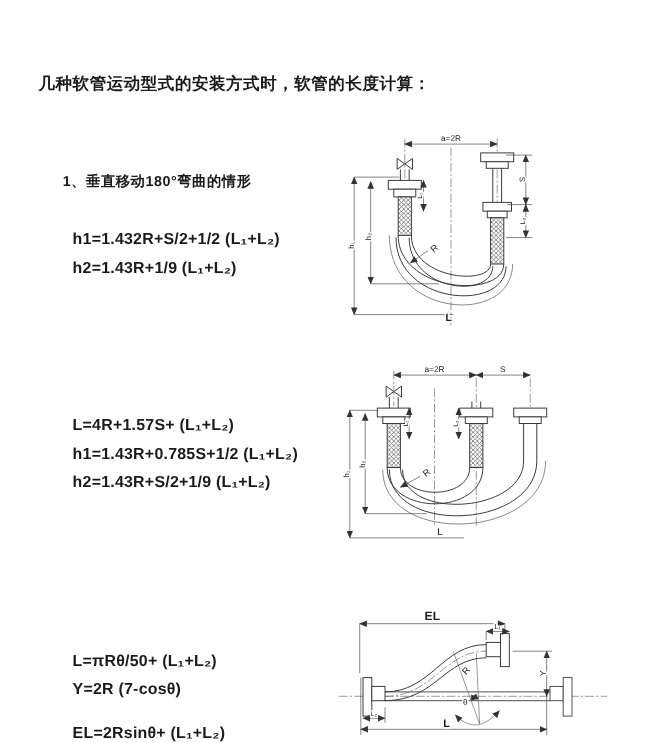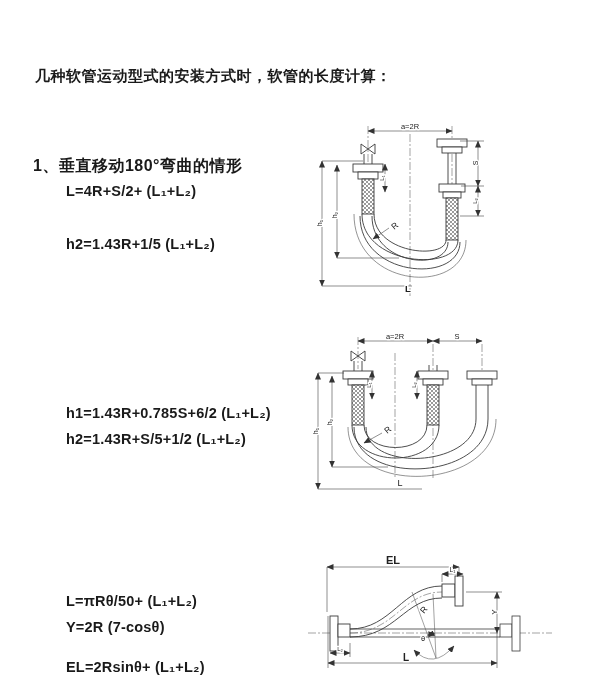--- a/index.html
+++ b/index.html
@@ -1,37 +1,38 @@
 <!DOCTYPE html>
 <html><head>
 <meta charset="utf-8">
 <style>
   html,body{margin:0;padding:0;background:#fff;}
   .sheet{position:relative;width:600px;height:675px;background:#ffffff;overflow:hidden;
          font-family:"Liberation Sans","DejaVu Sans",sans-serif;color:#1a1a1a;margin-top:46px;}
   .title{position:absolute;left:35px;top:21px;font-size:15px;font-weight:bold;letter-spacing:.5px;}
-  .sec-h{position:absolute;left:33px;font-size:16px;font-weight:bold;letter-spacing:.5px;}
+  .sec-h{position:absolute;left:57px;font-size:13px;font-weight:bold;letter-spacing:.5px;}
   .formula{position:absolute;left:66px;font-size:14.5px;font-weight:600;letter-spacing:.2px;}
   svg{position:absolute;}
   svg text{font-family:"Liberation Sans","DejaVu Sans",sans-serif;fill:#222;}
   .halo{paint-order:stroke;stroke:#ffffff;stroke-width:2.6px;stroke-linejoin:round;}
 </style>
 </head>
 <body>
 
 <div class="sheet">
 
   <div class="title">几种软管运动型式的安装方式时，软管的长度计算：</div>
 
   <div class="sec-h" style="top:110px">1、垂直移动180°弯曲的情形</div>
-  <div class="formula" style="top:137px">L=4R+S/2+ (L₁+L₂)</div>
-  <div class="formula" style="top:190px">h2=1.43R+1/5 (L₁+L₂)</div>
-
-  <div class="formula" style="top:359px">h1=1.43R+0.785S+6/2 (L₁+L₂)</div>
-  <div class="formula" style="top:385px">h2=1.43R+S/5+1/2 (L₁+L₂)</div>
+  <div class="formula" style="top:164px">h1=1.432R+S/2+1/2 (L₁+L₂)</div>
+  <div class="formula" style="top:190px">h2=1.43R+1/9 (L₁+L₂)</div>
+
+  <div class="formula" style="top:333px">L=4R+1.57S+ (L₁+L₂)</div>
+  <div class="formula" style="top:359px">h1=1.43R+0.785S+1/2 (L₁+L₂)</div>
+  <div class="formula" style="top:385px">h2=1.43R+S/2+1/9 (L₁+L₂)</div>
 
   <div class="formula" style="top:547px">L=πRθ/50+ (L₁+L₂)</div>
   <div class="formula" style="top:573px">Y=2R (7-cosθ)</div>
   <div class="formula" style="top:613px">EL=2Rsinθ+ (L₁+L₂)</div>
 
   <svg style="left:315px;top:72px" width="272" height="186" viewBox="0 0 272 186">
     <defs>
       <marker id="d1a" orient="auto-start-reverse" markerUnits="userSpaceOnUse" markerWidth="7" markerHeight="6" refX="6.5" refY="3">
         <path d="M0,0 L7,3 L0,6 z" fill="#333"></path>
       </marker>

